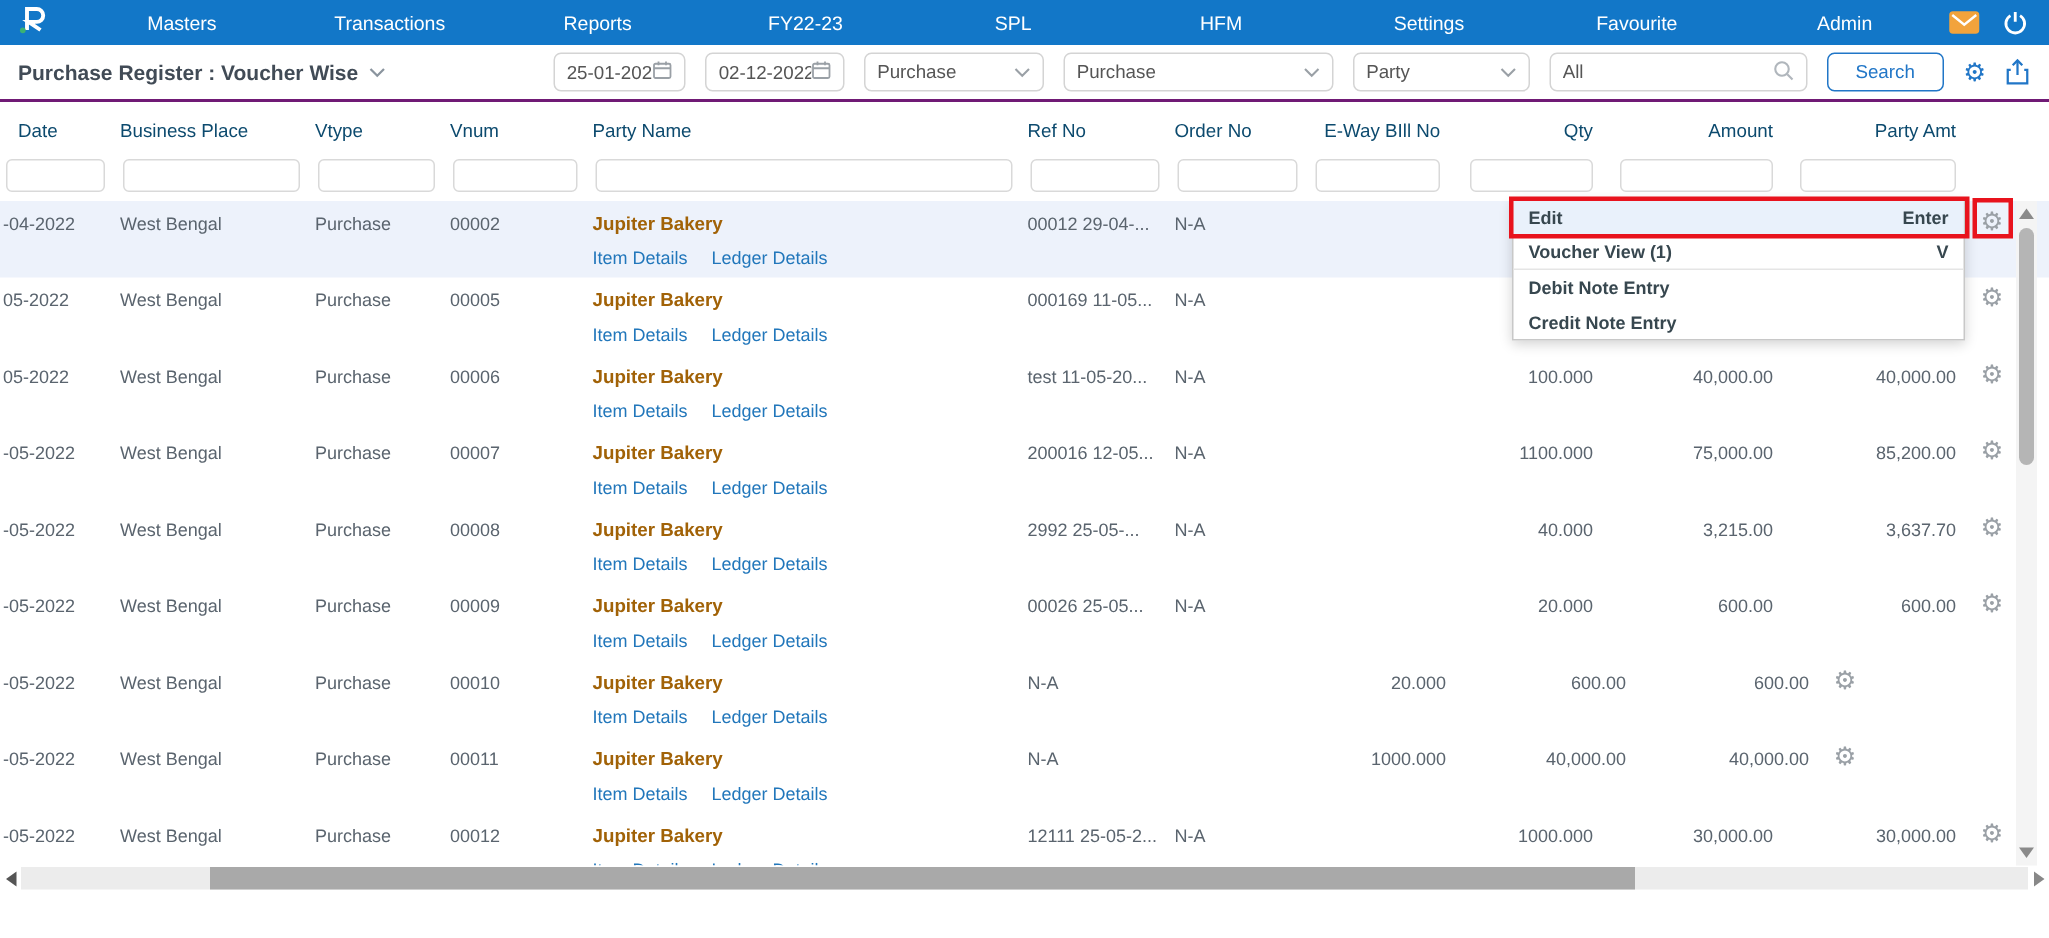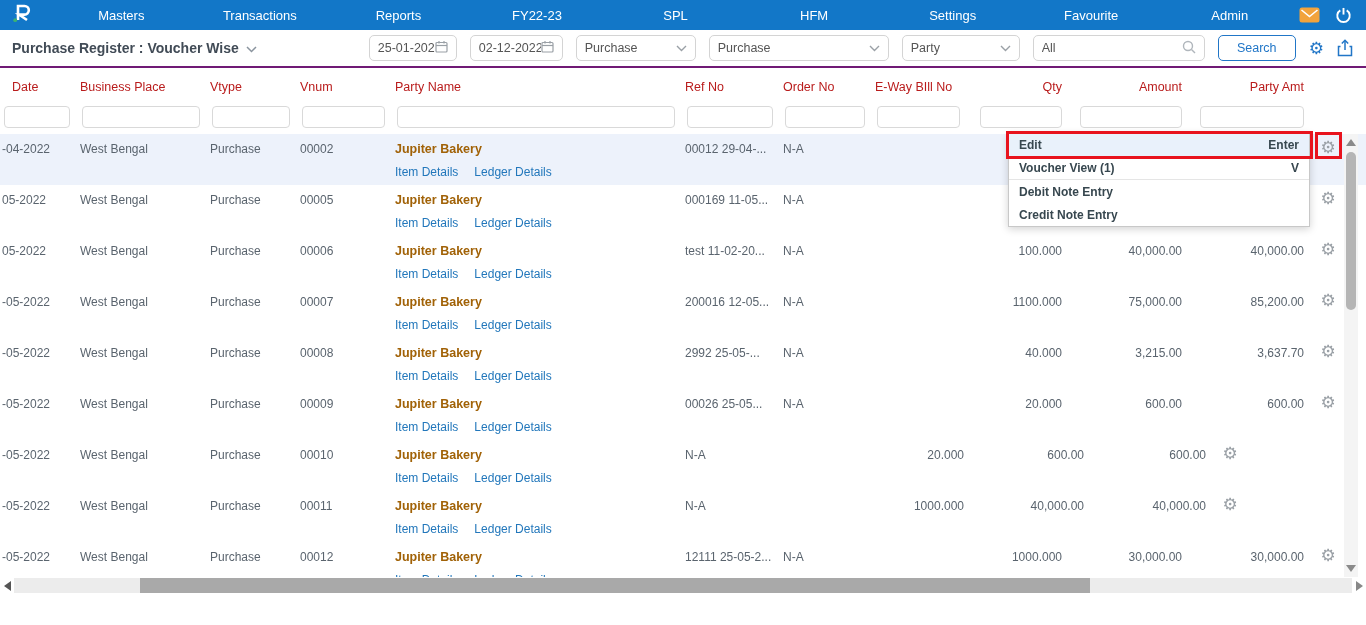--- a/index.html
+++ b/index.html
@@ -23,21 +23,21 @@
   .fld input { border:none; outline:none; font-family:inherit; font-size:12.5px; color:#555; width:100%; background:transparent; }
   .fld-date1 { width:88px; } .fld-date2 { width:93px; }
   .fld-sel1 { width:120px; } .fld-sel2 { width:180px; } .fld-sel3 { width:118px; }
   .fld-search { width:172px; }
   .fld .sel-label { flex:1; }
   .btn-search { width:78px; height:26px; border:1px solid #2176c7; border-radius:5px; background:#fff; color:#2176c7; font-size:12.5px; font-family:inherit; cursor:pointer; }
   .tb-icon { color:#2176c7; font-size:17px; line-height:1; cursor:pointer; display:inline-flex; }
 
   
   .tablewrap { position:relative; width:1366px; }
-  .thead { display:flex; height:26px; margin-top:6px; align-items:center; font-size:12.5px; color:#b91c1c; }
+  .thead { display:flex; height:26px; margin-top:6px; align-items:center; font-size:12.5px; color:#0c4a6e; }
   .filters { display:flex; height:34px; align-items:center; }
   .filters input { height:22px; border:1px solid #d9d9d9; border-radius:4px; width:calc(100% - 10px); margin-left:2px; outline:none; font-family:inherit; }
   .rows { height:443px; overflow:hidden; }
   .trow { display:flex; height:51px; font-size:12px; color:#5a646e; cursor:pointer; }
   .trow.selected { background:#edf2fb; }
   .cell { padding-top:8px; padding-left:2px; white-space:nowrap; overflow:hidden; }
   .c-date { width:78px; } .c-bp { width:130px; } .c-vtype { width:90px; } .c-vnum { width:95px; }
   .c-party { width:290px; } .c-ref { width:98px; } .c-order { width:92px; } .c-eway { width:95px; }
   .c-qty { width:100px; text-align:right; padding-right:6px; }
   .c-amount { width:120px; text-align:right; padding-right:6px; }
@@ -190,21 +190,21 @@
 
   <div class="tablewrap">
     <div class="thead" id="thead">
         <div class="hcell cell c-date" style="padding-top: 0px;">Date</div>
         <div class="hcell cell c-bp" style="padding-top: 0px;">Business Place</div>
         <div class="hcell cell c-vtype" style="padding-top: 0px;">Vtype</div>
         <div class="hcell cell c-vnum" style="padding-top: 0px;">Vnum</div>
         <div class="hcell cell c-party" style="padding-top: 0px;">Party Name</div>
         <div class="hcell cell c-ref" style="padding-top: 0px;">Ref No</div>
         <div class="hcell cell c-order" style="padding-top: 0px;">Order No</div>
-        <div class="hcell cell c-eway" style="padding-top: 0px;">E-Way BIll No</div>
+        <div class="hcell cell c-eway" style="padding-top: 0px; text-align: center;">E-Way BIll No</div>
         <div class="hcell cell c-qty" style="padding-top: 0px;">Qty</div>
         <div class="hcell cell c-amount" style="padding-top: 0px;">Amount</div>
         <div class="hcell cell c-pamt" style="padding-top: 0px;">Party Amt</div>
         <div class="cell c-gear"></div>
       </div>
     <div class="filters" id="filters">
         <div class="cell c-date" style="padding-top: 0px;"><input style=""></div>
         <div class="cell c-bp" style="padding-top: 0px;"><input style=""></div>
         <div class="cell c-vtype" style="padding-top: 0px;"><input style=""></div>
         <div class="cell c-vnum" style="padding-top: 0px;"><input style=""></div>
@@ -263,21 +263,21 @@
     <div class="cell c-bp">West Bengal</div>
     <div class="cell c-vtype">Purchase</div>
     <div class="cell c-vnum">00006</div>
     <div class="cell c-party">
       <div class="pname">Jupiter Bakery</div>
       <div class="plinks">
         <a>Item Details</a>
         <a>Ledger Details</a>
       </div>
     </div>
-    <div class="cell c-ref">test 11-02-20...</div>
+    <div class="cell c-ref">test 11-05-20...</div>
     <div class="cell c-order">N-A</div>
     <div class="cell c-eway"></div>
     <div class="cell c-qty">100.000</div>
     <div class="cell c-amount">40,000.00</div>
     <div class="cell c-pamt">40,000.00</div>
     <div class="cell c-gear"><span class="gear-glyph">⚙</span></div>
   </div>
         <div class="trow">
     <div class="cell c-date">-05-2022</div>
     <div class="cell c-bp">West Bengal</div>

